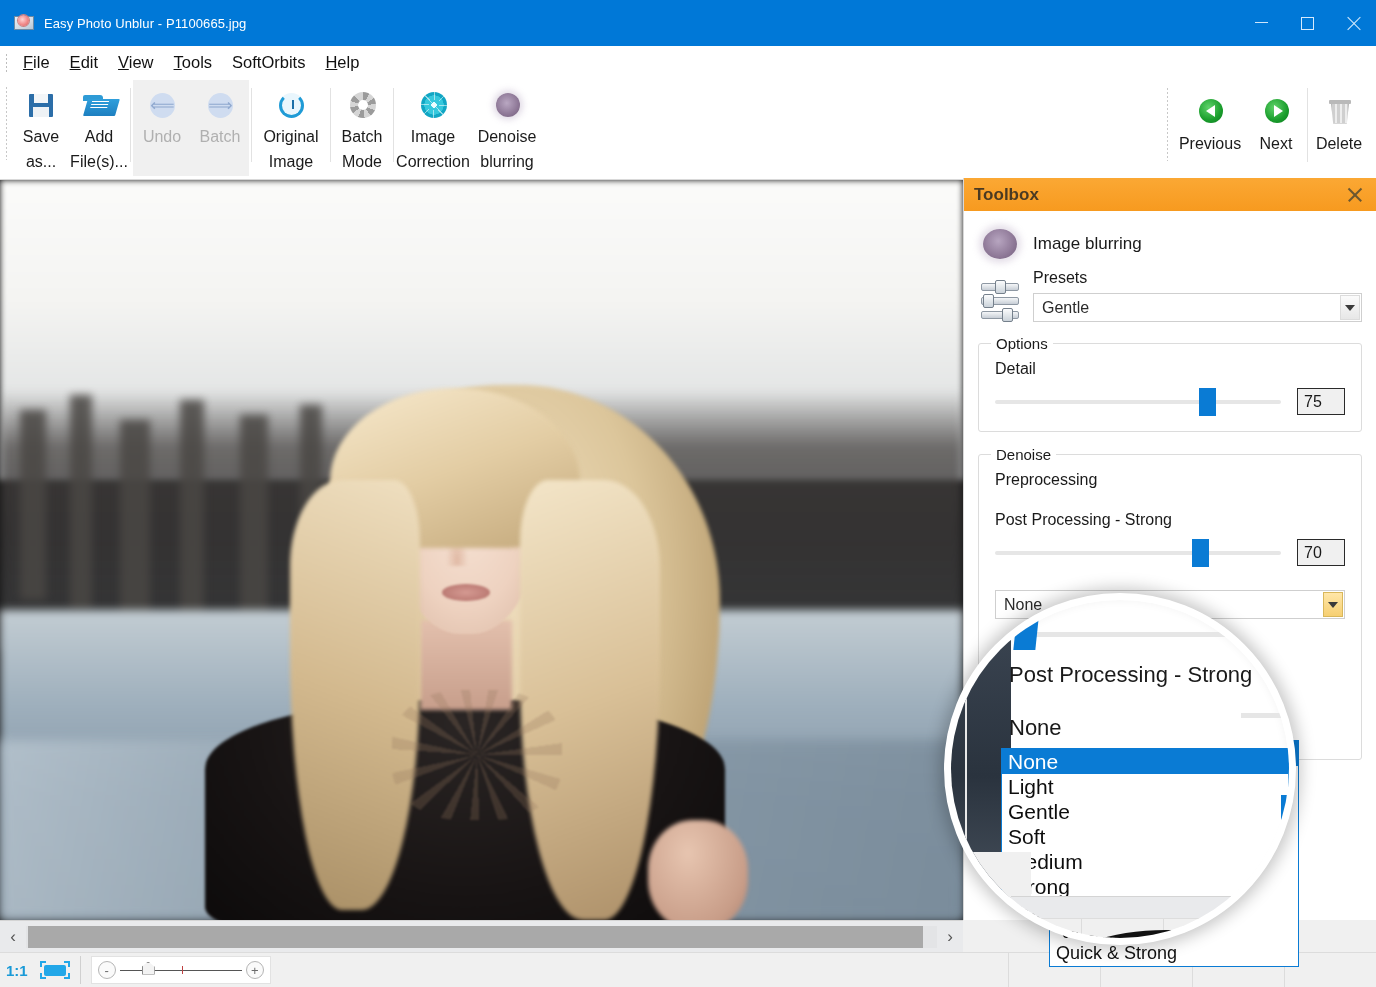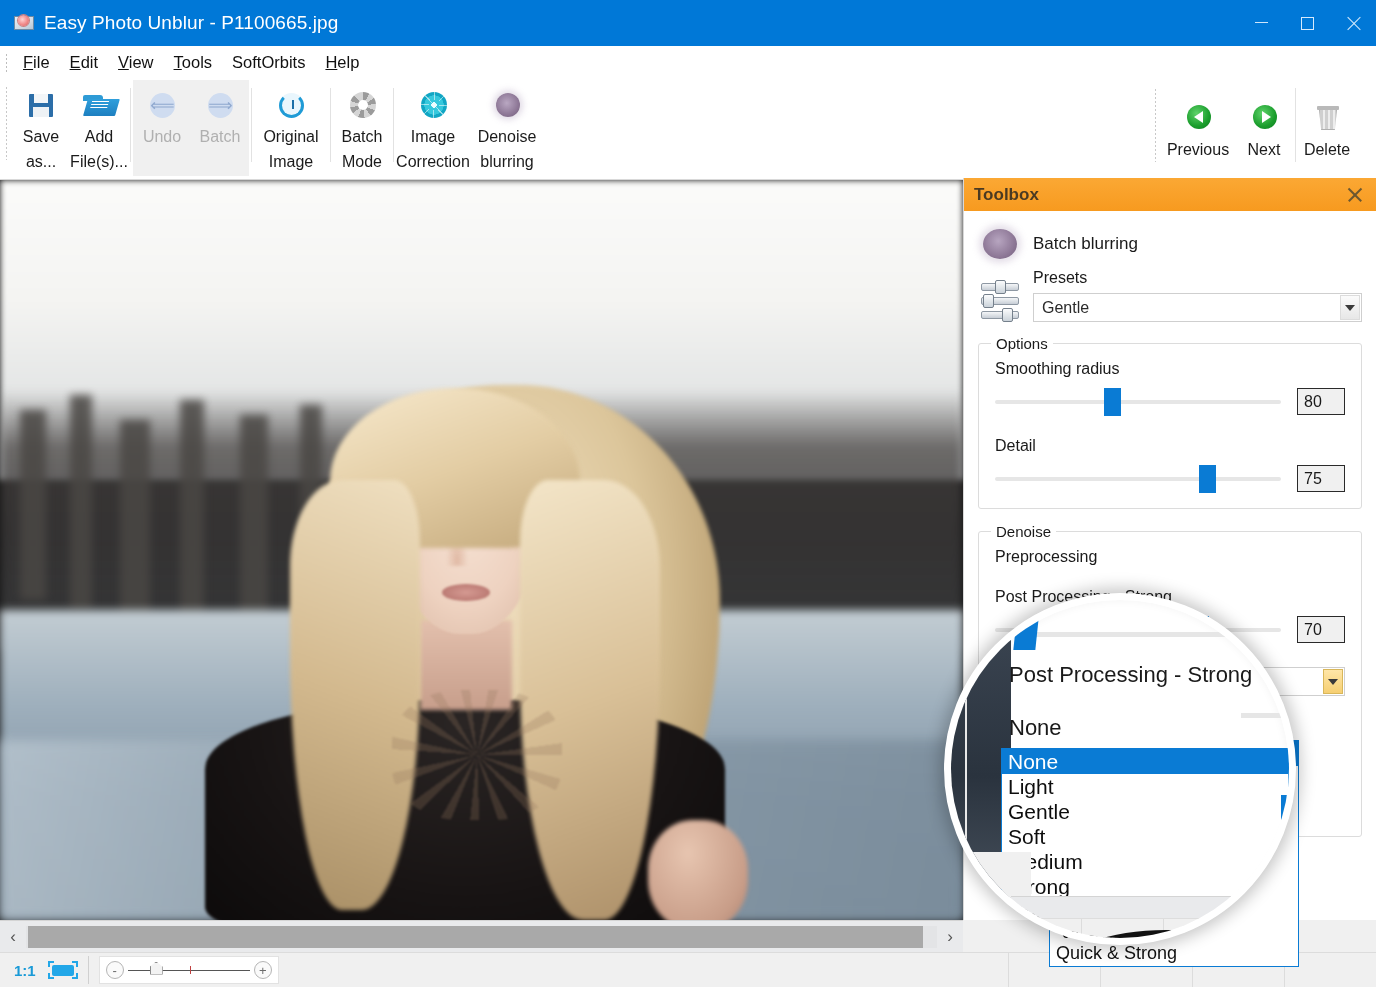--- a/index.html
+++ b/index.html
@@ -32,21 +32,21 @@
     background: linear-gradient(150deg,#e8eef4 0%, #cfdbe6 60%, #b7c6d4 100%);
     border: 1px solid #6d8aa3;
   }
   .title-icon .flower {
     position: absolute; left: 4px; top: 1px; width: 11px; height: 11px;
     border-radius: 50%;
     background: radial-gradient(circle at 40% 40%, #ffd4d4 0%, #f08a8a 55%, #d45c5c 100%);
     box-shadow: 0 0 0 1px #c97f7f;
   }
   .title-text {
-    color: #ffffff; font-size: 19px; letter-spacing: 0.1px;
+    color: #ffffff; font-size: 13px; letter-spacing: 0.1px;
   }
   .win-btns { position: absolute; right: 0; top: 0; height: 46px; display: flex; }
   .win-btn {
     width: 46px; height: 46px; display: flex; align-items: center; justify-content: center;
     color: #fff;
   }
   .glyph-min { width: 13px; height: 1px; background: #cfe6fb; display: block; margin-bottom: 1px;}
   .glyph-max { width: 13px; height: 13px; border: 1px solid #d6eafc; display: block; }
   .glyph-close { position: relative; width: 15px; height: 15px; display: block; }
   .glyph-close:before, .glyph-close:after {
@@ -153,21 +153,21 @@
     border-bottom:6px solid transparent; }
   .ic-green.prev i { border-right:9px solid #ffffff; margin-right:2px; }
   .ic-green.next i { border-left:9px solid #ffffff; margin-left:2px; }
   
   .ic-trash { position:absolute; left:8px; top:5px; width:20px; height:24px; }
   .ic-trash .lid { position:absolute; left:-1px; top:0; width:22px; height:4px; background:#b9b9b9; border-radius:1px; }
   .ic-trash .body { position:absolute; left:1px; top:4px; width:18px; height:20px;
     background: repeating-linear-gradient(90deg,#cfcfcf 0 3px,#ededed 3px 5px);
     border: 1px solid #b0b0b0; border-top:none; clip-path: polygon(0 0,100% 0,88% 100%,12% 100%); }
 
-  .rib-right { margin-left: auto; display: flex; align-items: flex-end; padding-right: 20px; }
+  .rib-right { margin-left: auto; display: flex; align-items: center; padding-right: 8px; }
   .expand-caret {
     position: absolute; left: 523px; top: 158px; width: 0; height: 0;
     border-left: 6px solid transparent; border-right: 6px solid transparent;
     border-top: 6px solid #9a9a9a;
   }
   .expand-caret.right2 { left: auto; right: 10px; top: 164px; }
 
   
   .canvas-wrap {
     position: absolute; left: 0; top: 180px; width: 963px; height: 740px;
@@ -233,21 +233,21 @@
     color:#555; font-size: 17px; }
   .hs-track { flex: 1; height: 22px; background:#e3e4e6; position: relative; }
   .hs-thumb { position:absolute; left:2px; top:0; width: 895px; height: 22px; background:#a9a9a9; }
 
   
   .statusbar {
     position: absolute; left: 0; top: 952px; width: 1376px; height: 35px;
     background: #f0f0f0; border-top: 1px solid #dcdcdc;
     display: flex; align-items: center; font-size: 14px; color: #333;
   }
-  .sb-ratio { margin-left: 14px; color: #1a9ad7; font-weight: bold; font-size: 15px; }
+  .sb-ratio { margin-left: 6px; color: #1a9ad7; font-weight: bold; font-size: 15px; }
   .sb-fit { margin-left: 12px; width: 30px; height: 18px; position: relative; }
   .sb-fit .inner { position:absolute; left:4px; top:4px; width:22px; height:11px; background:#22a7e8; border-radius:2px; }
   .sb-fit .c { position:absolute; width:6px; height:6px; border:2px solid #22a7e8; }
   .sb-fit .c.tl { left:0; top:0; border-right:none; border-bottom:none; }
   .sb-fit .c.tr { right:0; top:0; border-left:none; border-bottom:none; }
   .sb-fit .c.bl { left:0; bottom:0; border-right:none; border-top:none; }
   .sb-fit .c.br { right:0; bottom:0; border-left:none; border-top:none; }
   .sb-div { width:1px; height:28px; background:#d0d0d0; margin: 0 10px; }
   .zoomctl { width: 180px; height: 28px; background:#fff; border:1px solid #e2e2e2;
     display:flex; align-items:center; padding: 0 6px; }
@@ -613,21 +613,21 @@
     <div class="tbx-title">
       <span>Toolbox</span>
       <div class="tbx-close"></div>
     </div>
 
     <div class="tbx-body">
       <div class="tool-head">
         <div class="icon">
             <div class="blob"></div>
           </div>
-        <div class="name">Batch blurring</div>
+        <div class="name">Image blurring</div>
       </div>
 
       <div class="preset-row">
         <div class="sliders-icon">
           <div class="sl r1"></div>
             <div class="sl r2"></div>
             <div class="sl r3"></div>
           <div class="knob k1"></div>
             <div class="knob k2"></div>
             <div class="knob k3"></div>
@@ -639,29 +639,20 @@
             <div class="arrowbox">
                 <span class="caret-dn"></span>
               </div>
           </div>
         </div>
       </div>
 
       <div class="group">
         <div class="legend">Options</div>
 
-        <div class="ctl">
-          <div class="cap">Smoothing radius</div>
-          <div class="row">
-            <div class="track">
-              <div class="thumb" style="left:38%"></div>
-            </div>
-            <div class="numbox">80</div>
-          </div>
-        </div>
 
         <div class="ctl">
           <div class="cap">Detail</div>
           <div class="row">
             <div class="track">
               <div class="thumb" style="left:71.5%"></div>
             </div>
             <div class="numbox">75</div>
           </div>
         </div>

